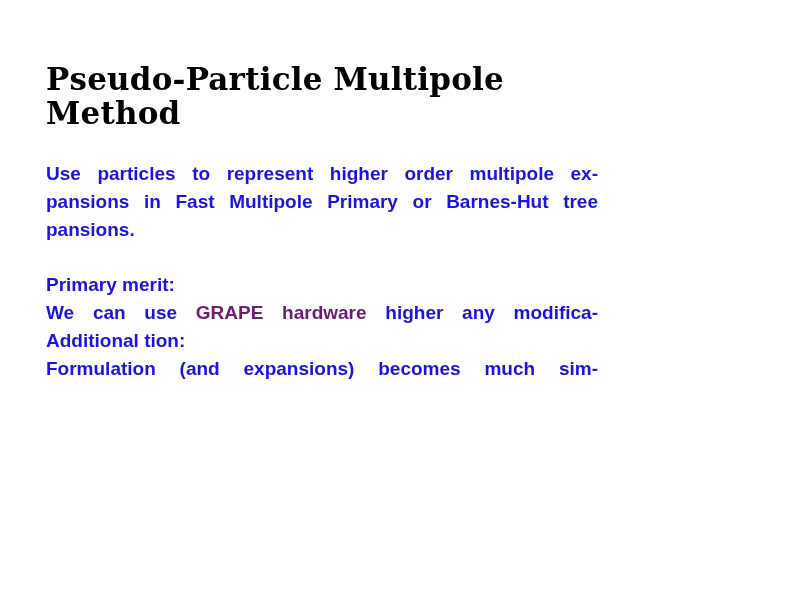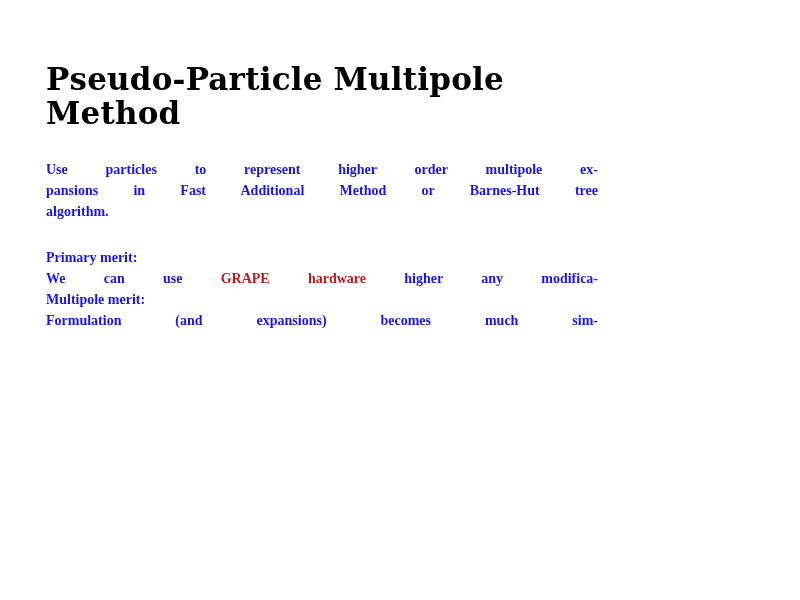--- a/index.html
+++ b/index.html
@@ -23,31 +23,31 @@
   .slide-title {
     font-family: "DejaVu Serif", serif;
     font-weight: bold;
     font-size: 31px;
     color: #000000;
     letter-spacing: 0.2px;
     line-height: 1.1;
     margin: 0 0 30px 0;
   }
   .body-block {
-    font-family: Liberation Serif, serif;
+    font-family: Liberation Sans, sans-serif;
     font-weight: bold;
-    font-size: 14px;
+    font-size: 19px;
     line-height: 1.48;
     color: #1a14e8;
     text-align: justify;
     margin: 0 0 26px 0;
     max-width: 700px;
   }
   .highlight {
-    color: #b91c1c;
+    color: #701a75;
   }
   .block-tight {
     margin-bottom: 12px;
   }
   .just-line {
     display: block;
     text-align: justify;
     text-align-last: justify;
   }
   .last-line {
@@ -57,24 +57,24 @@
 </style>
 </head>
 <body>
 
 <div class="slide">
 
   <h1 class="slide-title">Pseudo-Particle Multipole Method</h1>
 
   <div class="body-block">
     <span class="just-line">Use  particles  to  represent  higher  order  multipole  ex-</span>
-    <span class="just-line">pansions in Fast Additional Method or Barnes-Hut tree</span>
-    <span class="last-line">algorithm.</span>
+    <span class="just-line">pansions in Fast Multipole Primary or Barnes-Hut tree</span>
+    <span class="last-line">pansions.</span>
   </div>
 
   <div class="body-block block-tight">
     <span class="last-line">Primary merit:</span>
     <span class="just-line"><span>We  can  use  </span><span class="highlight">GRAPE  hardware</span><span>  higher  any  modifica-</span></span>
-    <span class="last-line">Multipole merit:</span>
+    <span class="last-line">Additional tion:</span>
     <span class="just-line">Formulation  (and  expansions)  becomes  much  sim-</span>
   </div>
 
 </div>
 
 </body></html>

